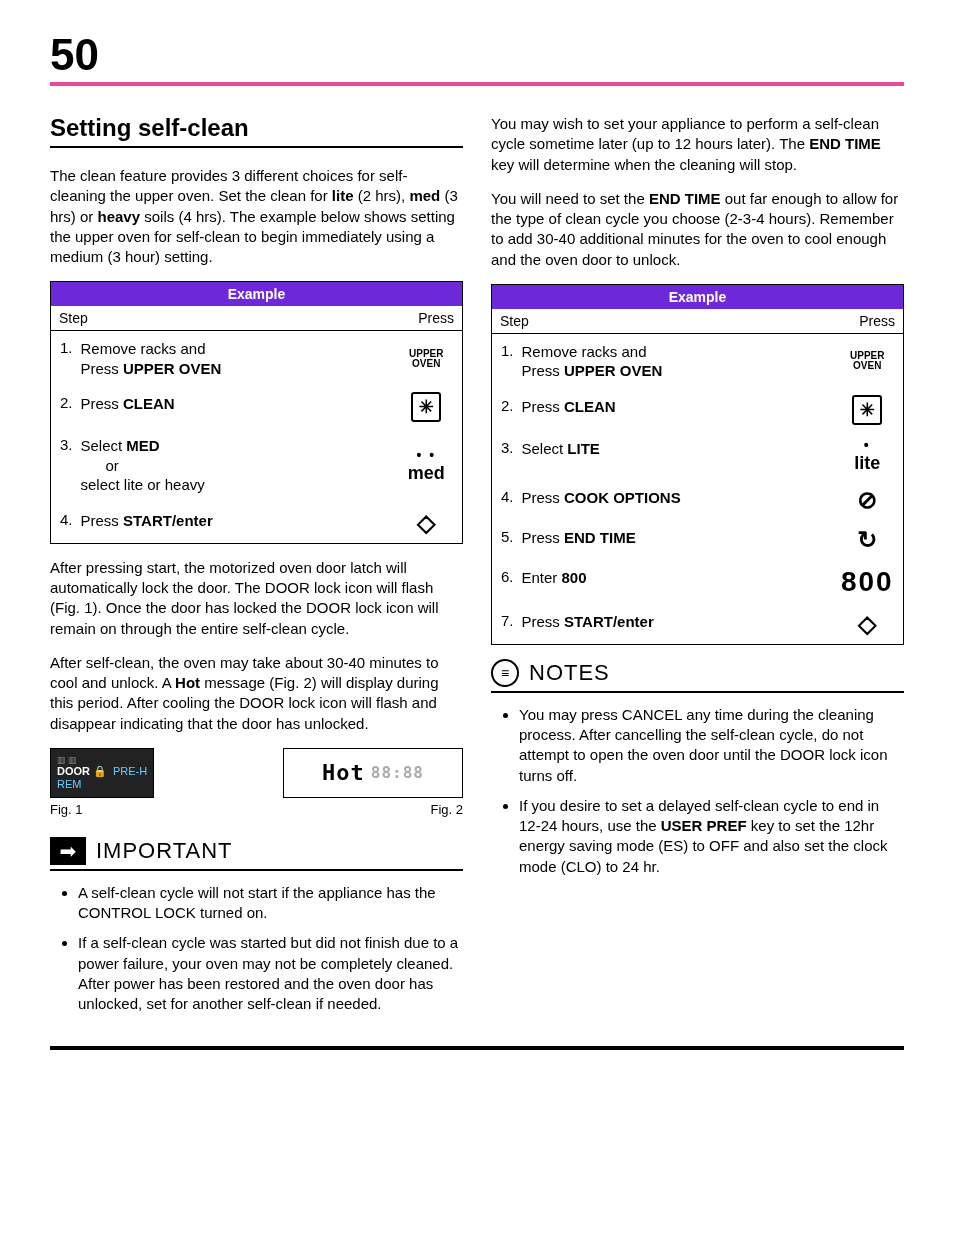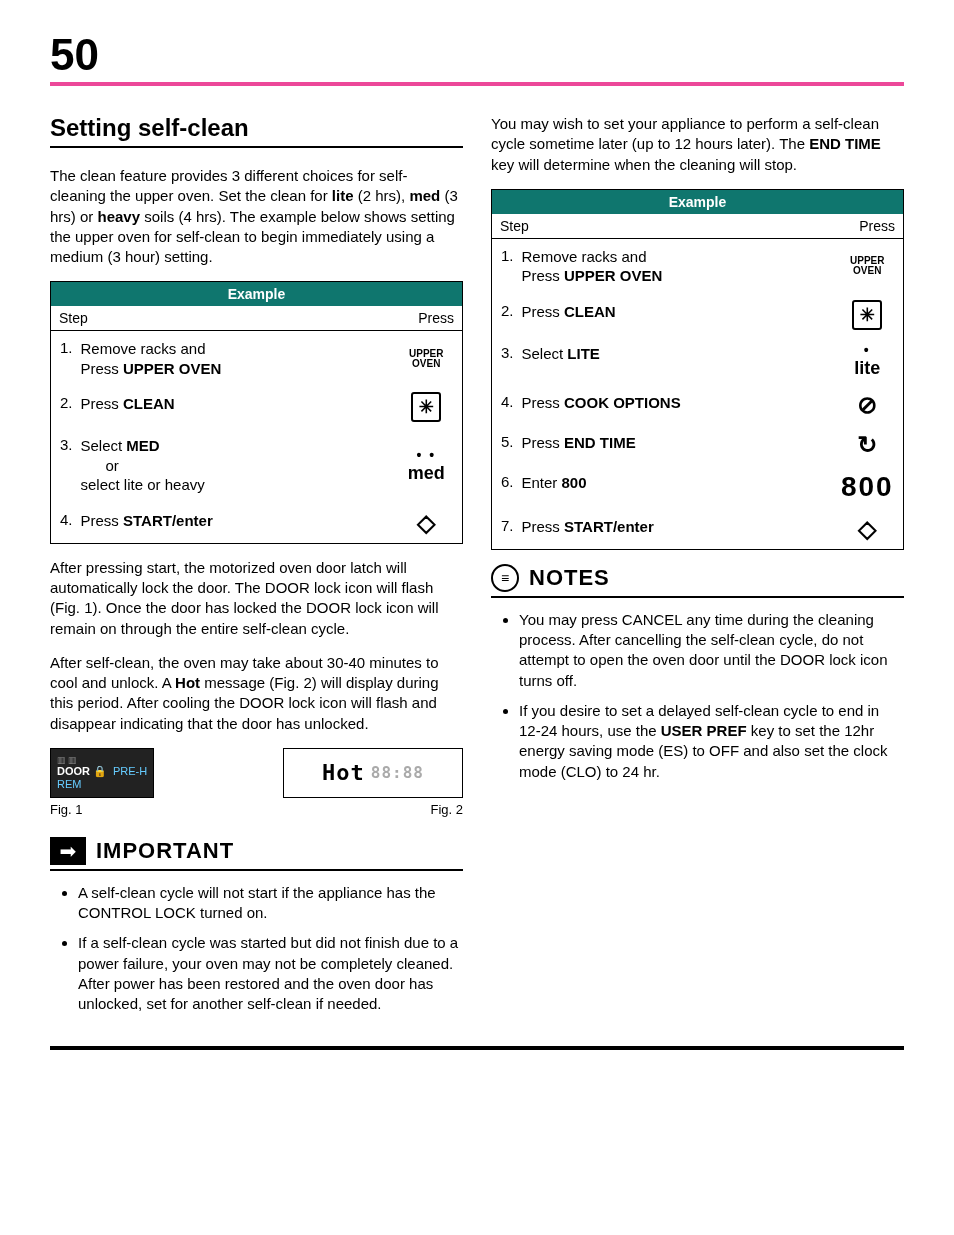--- a/index.html
+++ b/index.html
@@ -45,21 +45,21 @@
   }
   p { margin-bottom: 14px; line-height: 1.35; }
   .b { font-weight: bold; }
   table.example {
     width: 100%;
     border-collapse: collapse;
     border: 1px solid #000;
     margin-bottom: 14px;
   }
   table.example th.title {
-    background: #0f766e;
+    background: #6d28d9;
     color: #fff;
     text-align: center;
     font-size: 14px;
     padding: 4px;
   }
   table.example td.head-step, table.example td.head-press {
     padding: 4px 8px;
     font-size: 14px;
   }
   table.example td.head-press { text-align: right; }
@@ -128,21 +128,21 @@
   .callout-head .ico {
     width: 36px; height: 28px;
     background:#000;
     color:#fff;
     display:flex;align-items:center;justify-content:center;
     font-size:20px;
   }
   .callout-head .ico.notes {
     background:#fff; color:#000; border:2px solid #000; border-radius:50%; width:28px; font-size:14px;
   }
-  .callout-head .txt { font-size: 22px; font-weight: bold; letter-spacing:1px;}
+  .callout-head .txt { font-size: 22px; font-weight: normal; letter-spacing:1px;}
   ul.bullets { list-style: disc; padding-left: 28px; }
   ul.bullets li { margin-bottom: 10px; line-height: 1.35; }
   .footer-rule { border:0; border-top:4px solid #000; margin-top:22px; }
   .seg { color:#aaa; font-size:16px; letter-spacing:1px;}
 </style>
 </head>
 <body>
 
 <div class="page-header">
   <div class="page-num">50</div>
@@ -236,20 +236,23 @@
       <li>A self-clean cycle will not start if the appliance has the CONTROL LOCK turned on.</li>
       <li>If a self-clean cycle was started but did not finish due to a power failure, your oven may not be completely cleaned. After power has been restored and the oven door has unlocked, set for another self-clean if needed.</li>
     </ul>
   </div>
 
   <div class="col">
 
     <p>
       <span>You may wish to set your appliance to perform a self-clean cycle sometime later (up to 12 hours later). The </span><span class="b">END TIME</span><span> key will determine when the cleaning will stop.</span>
     </p>
+    <p>
+      <span>You will need to set the </span><span class="b">END TIME</span><span> out far enough to allow for the type of clean cycle you choose (2-3-4 hours). Remember to add 30-40 additional minutes for the oven to cool enough and the oven door to unlock.</span>
+    </p>
 
     <table class="example">
       <tbody>
           <tr>
             <th class="title" colspan="3">Example</th>
           </tr>
       <tr class="heads">
         <td class="head-step" colspan="2">Step</td>
         <td class="head-press">Press</td>
       </tr>

